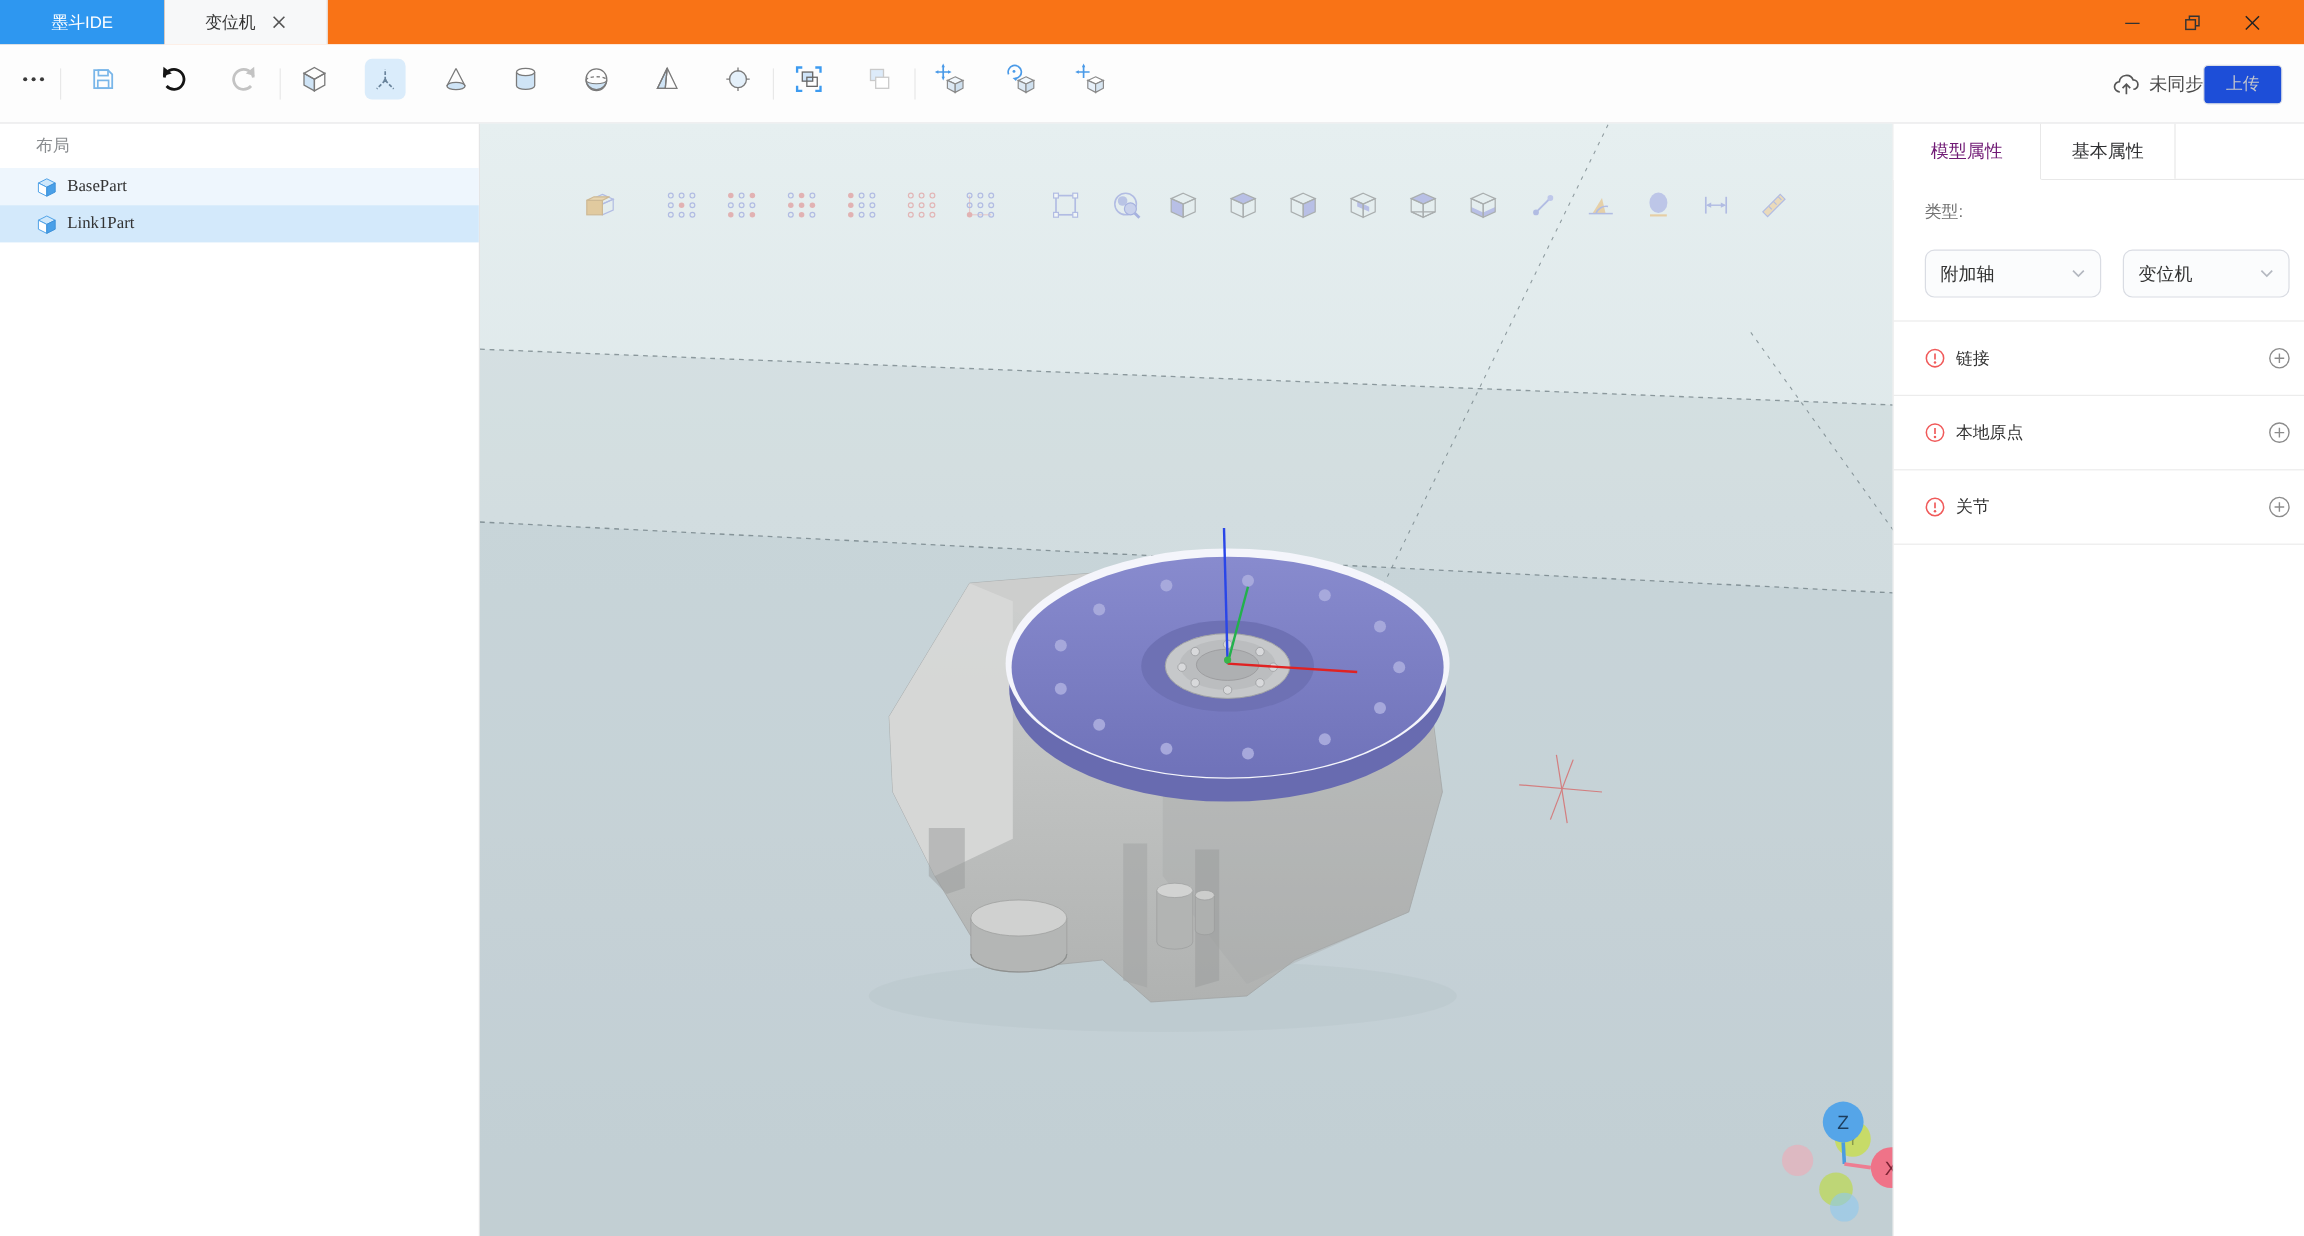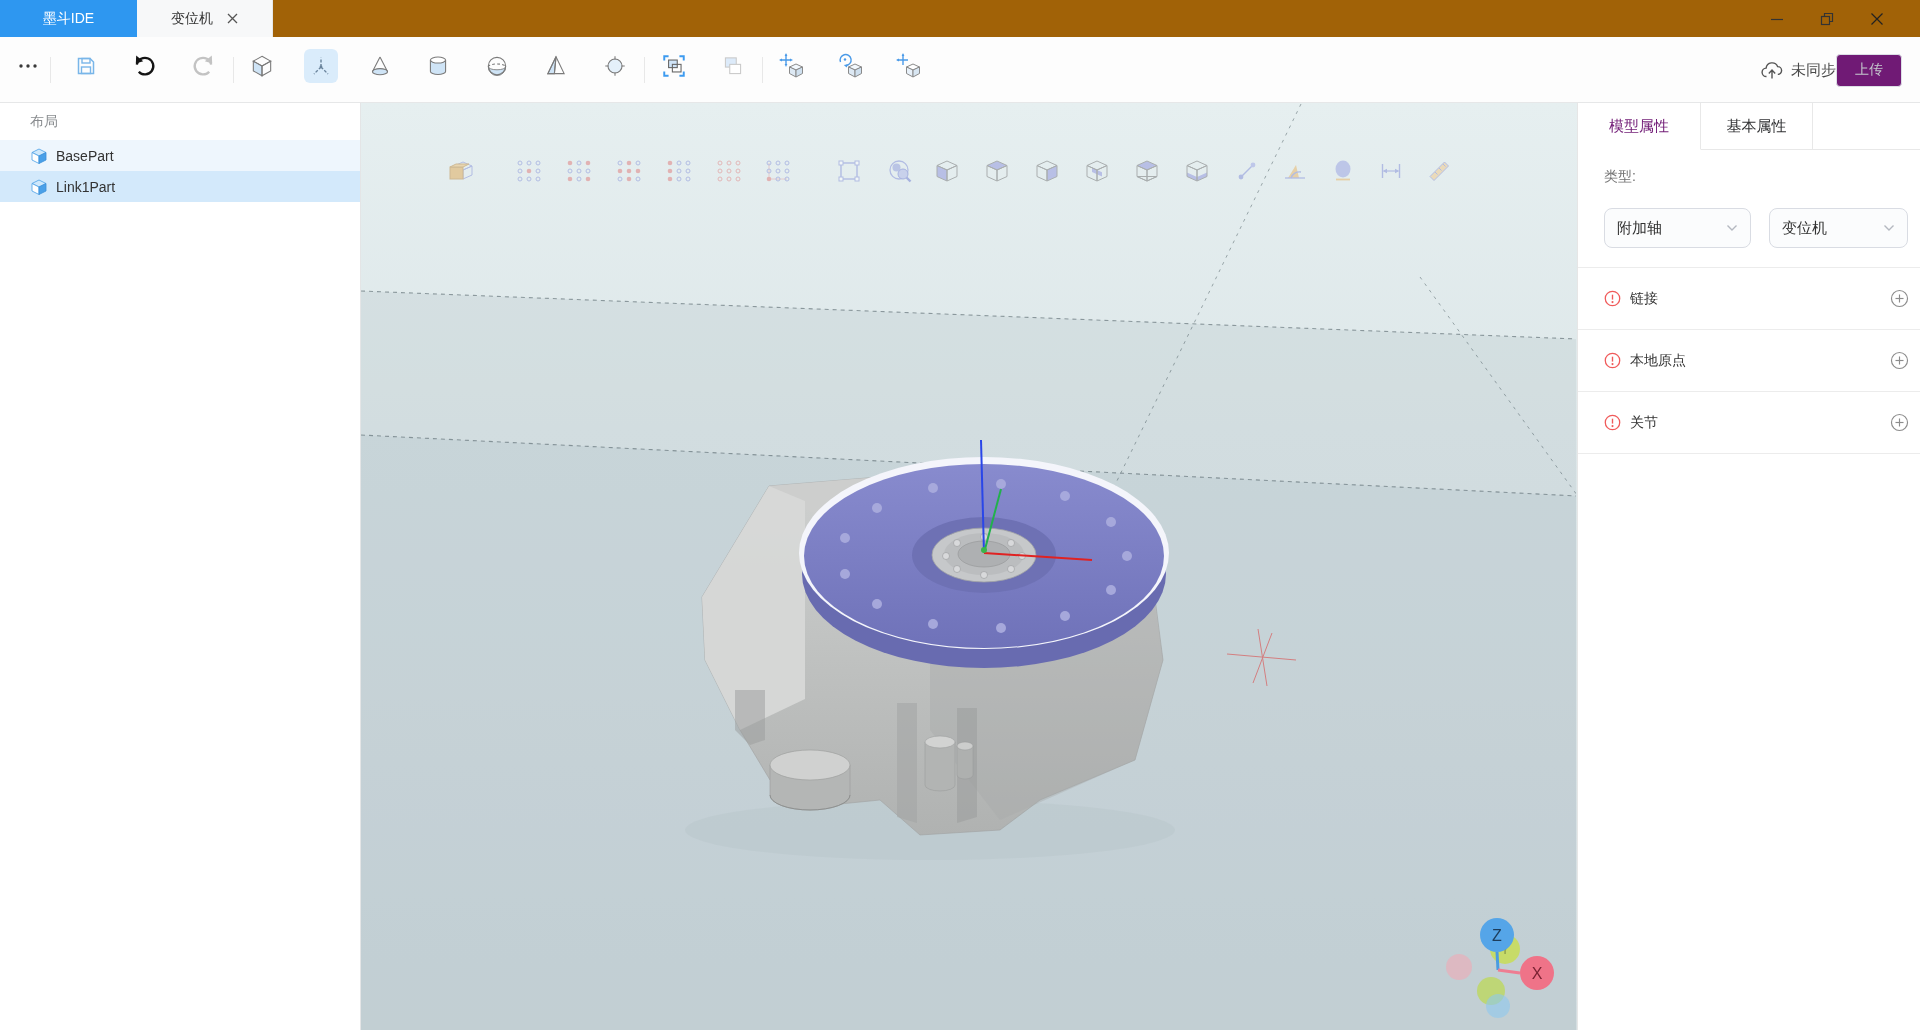--- a/index.html
+++ b/index.html
@@ -1,47 +1,47 @@
 <!DOCTYPE html>
 <html><head>
 <meta charset="utf-8">
 <style>
   * { margin:0; padding:0; box-sizing:border-box; }
   html,body { width:1920px; height:1030px; overflow:hidden;
     font-family:"Liberation Sans","DejaVu Sans",sans-serif; background:#fff; }
 
   
-  .titlebar { height:37px; background:#a16207; display:flex; align-items:stretch; }
+  .titlebar { height:37px; background:#f97316; display:flex; align-items:stretch; }
   .app-tab { width:137px; background:#2e97f0; color:#fff; display:flex;
     align-items:center; justify-content:center; font-size:14px; }
   .doc-tab { width:136px; background:#f7f8f9; border-right:1px solid #e7e8e9;
     display:flex; align-items:center; justify-content:center; gap:14px;
     font-size:14px; color:#333; }
   .doc-tab .close-x { display:flex; align-items:center; cursor:pointer; }
   .title-spacer { flex:1; }
   .win-controls { display:flex; align-items:stretch; margin-right:18px; }
   .win-btn { width:50px; display:flex; align-items:center; justify-content:center; }
 
   
   .toolbar { height:66px; background:#fdfdfd; border-bottom:1px solid #e6e7e8; position:relative; }
   .tbtn { position:absolute; top:12px; width:34px; height:34px; border-radius:6px;
     display:flex; align-items:center; justify-content:center; }
   .tbtn.active-tool { background:#daecfb; }
   .tsep { position:absolute; top:20px; width:1px; height:26px; background:#e8e8e8; }
   .toolbar-right { position:absolute; right:18px; top:0; height:66px;
     display:flex; align-items:center; }
   .sync-status { display:flex; align-items:center; gap:7px; font-size:15px; color:#4a4a4a; }
   .upload-btn { width:66px; height:33px; border:1px solid #dcdfe6; border-radius:4px;
-    background:#701a75; color:#c3c6cc; font-size:14px; display:flex;
+    background:#1d4ed8; color:#c3c6cc; font-size:14px; display:flex;
     align-items:center; justify-content:center; }
 
   
   .main { display:flex; height:927px; }
 
-  .sidebar { width:361px; background:#fff; border-right:1px solid #e4e5e6; }
+  .sidebar { width:400px; background:#fff; border-right:1px solid #e4e5e6;font-family:Liberation Serif, serif; }
   .sidebar-header { padding:10px 0 9px 30px; font-size:14px; color:#8a8d90; }
   .tree-item { height:31px; display:flex; align-items:center; gap:8px;
     padding-left:30px; font-size:14px; color:#333; cursor:default; }
   .tree-item.sel { background:#d3e9fb; }
   .tree-item.faint { background:#eef6fd; }
 
   .viewport { flex:1; position:relative; overflow:hidden;
     background:linear-gradient(180deg,#e6efF0 0%,#dde7e9 35%,#d4dee1 100%); }
   .scene { position:absolute; left:0; top:0; }
   .vtool { position:absolute; top:53px; left:0; width:100%; height:36px; }

